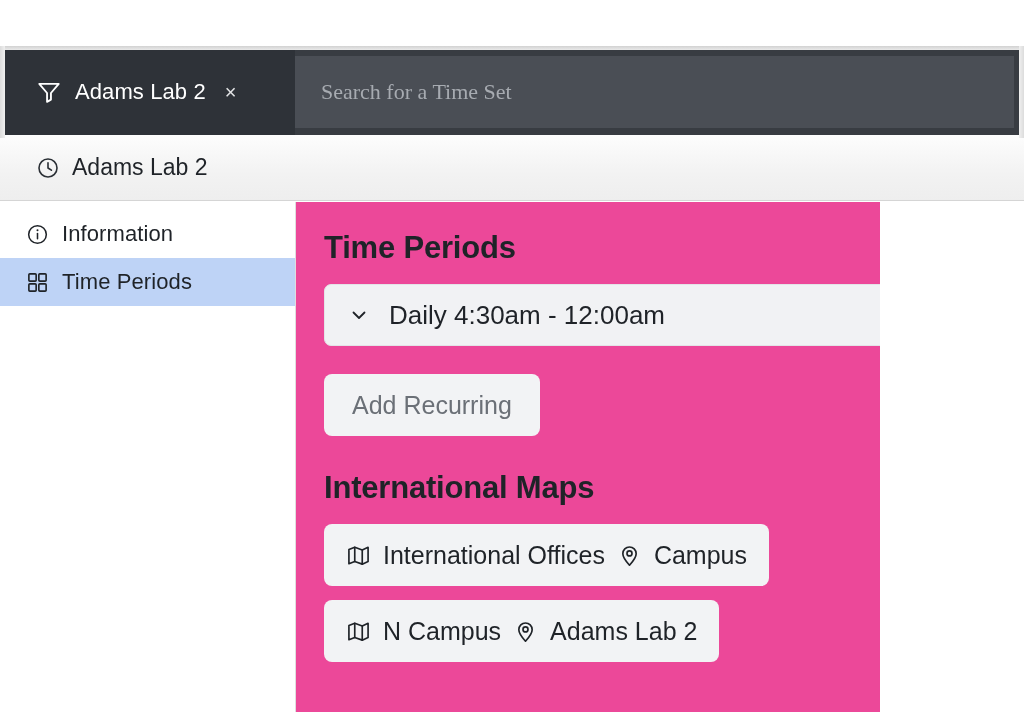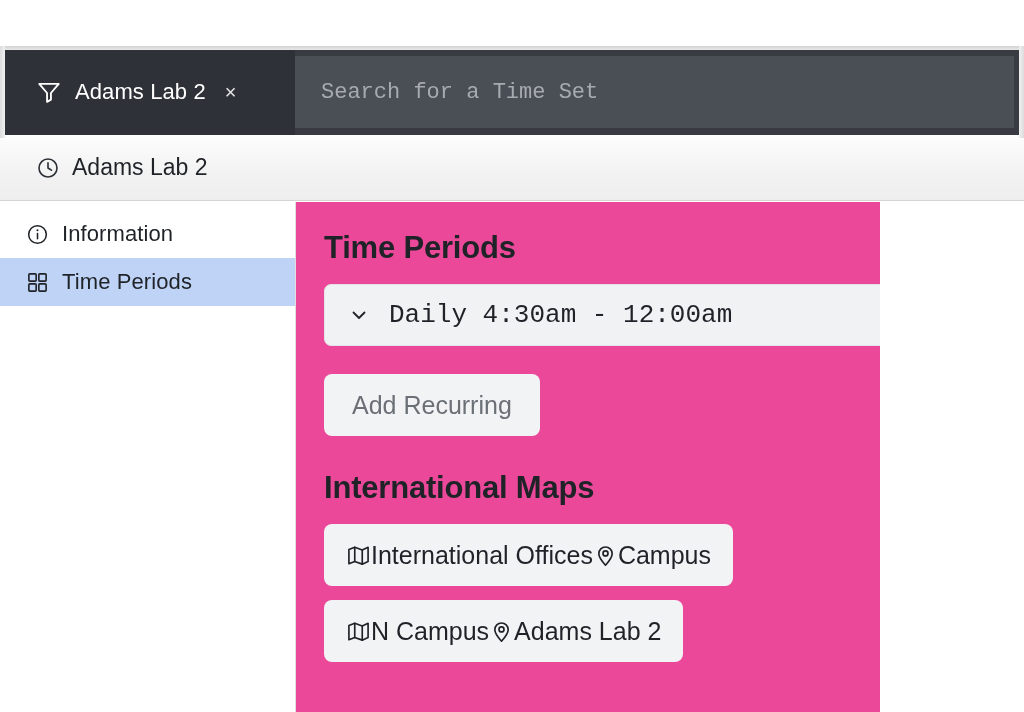--- a/index.html
+++ b/index.html
@@ -95,21 +95,21 @@
     align-items: center;
     padding: 7px 10px 7px 0;
   }
   .searchbox {
     flex: 1 1 auto;
     height: 100%;
     background: #4a4e55;
     border: none;
     outline: none;
     color: #b9bcc1;
-    font-family: Liberation Mono, monospace;
+    font-family: Liberation Serif, serif;
     font-size: 22px;
     padding: 0 26px;
   }
   .searchbox::placeholder { color: #a7abb1; opacity: 1; }
 
   
   .breadcrumb {
     position: absolute;
     left: 0; top: 89px;
     width: 1024px;
@@ -194,21 +194,20 @@
     align-items: center;
     gap: 18px;
     padding-left: 22px;
     cursor: pointer;
   }
   .period-chevron { display: flex; align-items: center; }
   .period-label {
     font-size: 26px;
     color: #1f2328;
     white-space: nowrap;
-    font-family: Liberation Mono, monospace;
   }
 
   
   .btn-row {
     display: flex;
     gap: 20px;
     margin-top: 28px;
   }
   .btn {
     height: 62px;
@@ -223,20 +222,21 @@
     white-space: nowrap;
   }
 
   
   .map-row {
     height: 62px;
     background: #f2f3f5;
     border-radius: 8px;
     display: inline-flex;
     align-items: center;
+    gap: 12px;
     padding: 0 22px;
     margin-bottom: 14px;
     cursor: pointer;
     width: max-content;
   }
   .map-name, .map-place {
     font-size: 25px;
     color: #1f2328;
     white-space: nowrap;
   }

